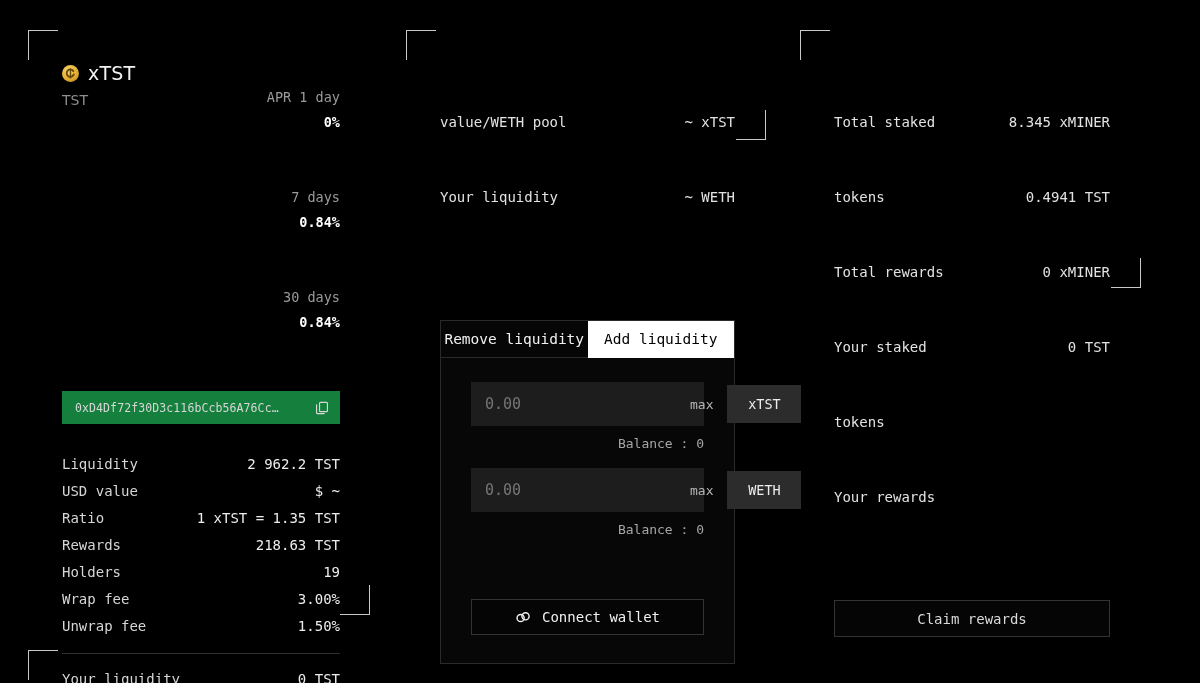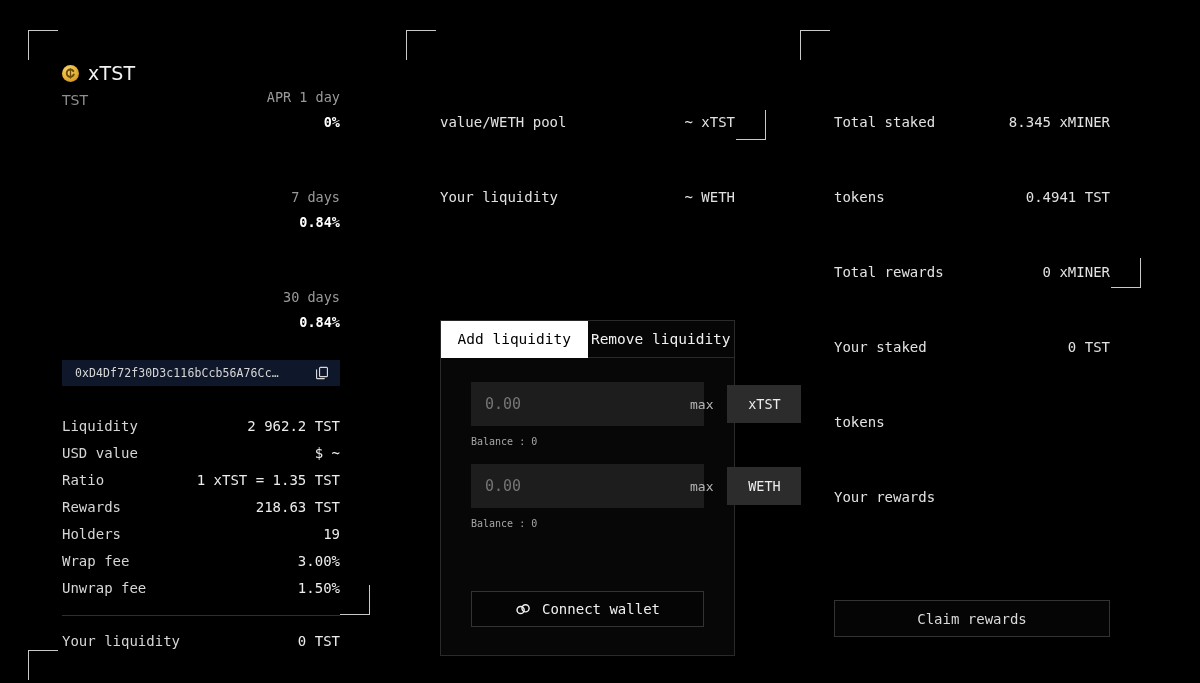--- a/index.html
+++ b/index.html
@@ -72,22 +72,23 @@
     text-align: right;
     font-size: 13.5px;
     line-height: 25px;
     color: #9a9a9a;
   }
   .apr-row { white-space: pre; }
   .apr-row b { color: #ffffff; font-weight: 700; }
 
   
   .addr-field {
-    height: 26px;
-    background: #0f172a;
+    margin-top: 31px;
+    height: 33px;
+    background: #15803d;
     display: flex;
     align-items: center;
     justify-content: space-between;
     padding: 0 11px 0 13px;
   }
   .addr-text {
     font-size: 11.5px;
     color: #d7d7d7;
     letter-spacing: .1px;
     white-space: nowrap;
@@ -205,23 +206,24 @@
     display: flex;
     align-items: center;
     justify-content: center;
     font-size: 13.5px;
     color: #ededed;
     padding: 0 12px;
     cursor: pointer;
   }
   .balance {
     margin-top: 10px;
-    font-size: 10px;
+    font-size: 13px;
     color: #a6a6a6;
     white-space: pre;
+    text-align: right;
   }
   .gap-20 { height: 17px; }
   .gap-24 { height: 22px; }
 
   .link-icon { display: inline-flex; align-items: center; }
 </style>
 </head>
 <body>
 
 <div class="bracket tl" style="left:28px; top:30px;"></div>
@@ -322,22 +324,22 @@
       <div>Your liquidity</div>
     </div>
     <div class="right">
       <div>~ xTST</div>
       <div>~ WETH</div>
     </div>
   </div>
 
   <div class="card" style="margin-top:60px;">
     <div class="tabs">
+      <div class="tab">Remove liquidity</div>
       <div class="tab active">Add liquidity</div>
-      <div class="tab">Remove liquidity</div>
     </div>
 
     <div class="card-body">
       <div class="amount-row">
         <input class="amount-val" placeholder="0.00" style="">
         <span class="max-btn">max</span>
         <span class="token-badge">xTST</span>
       </div>
       <div class="balance">Balance : 0</div>
 

